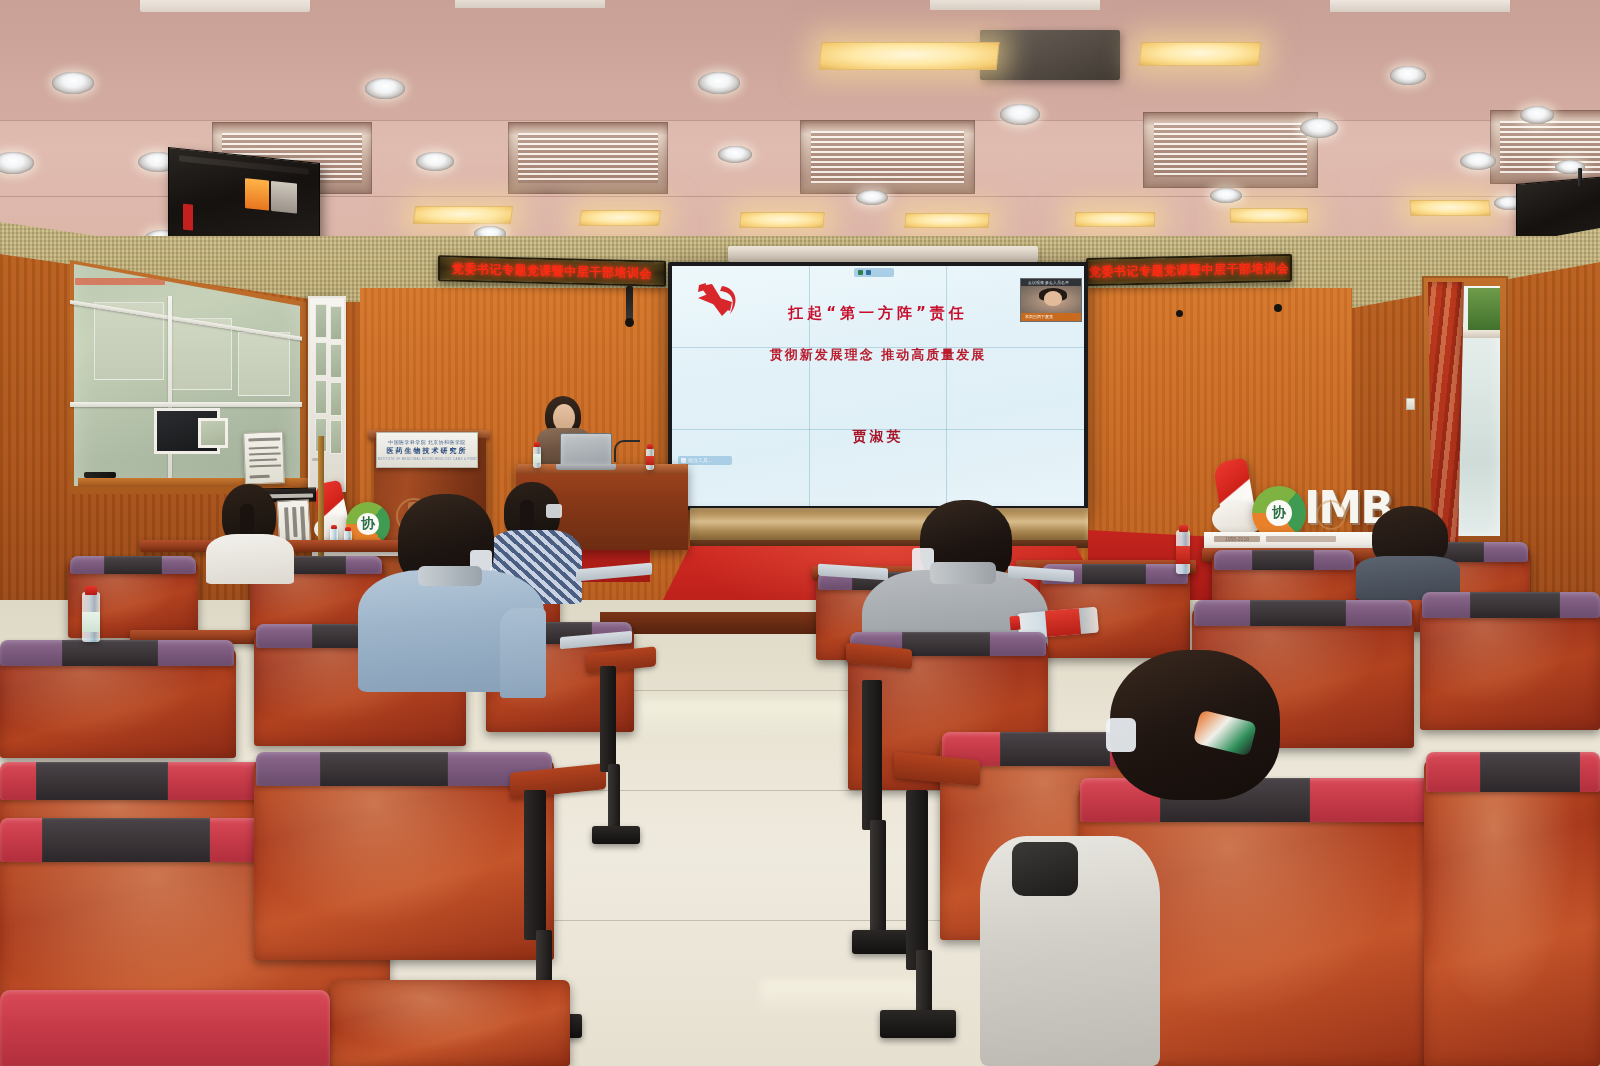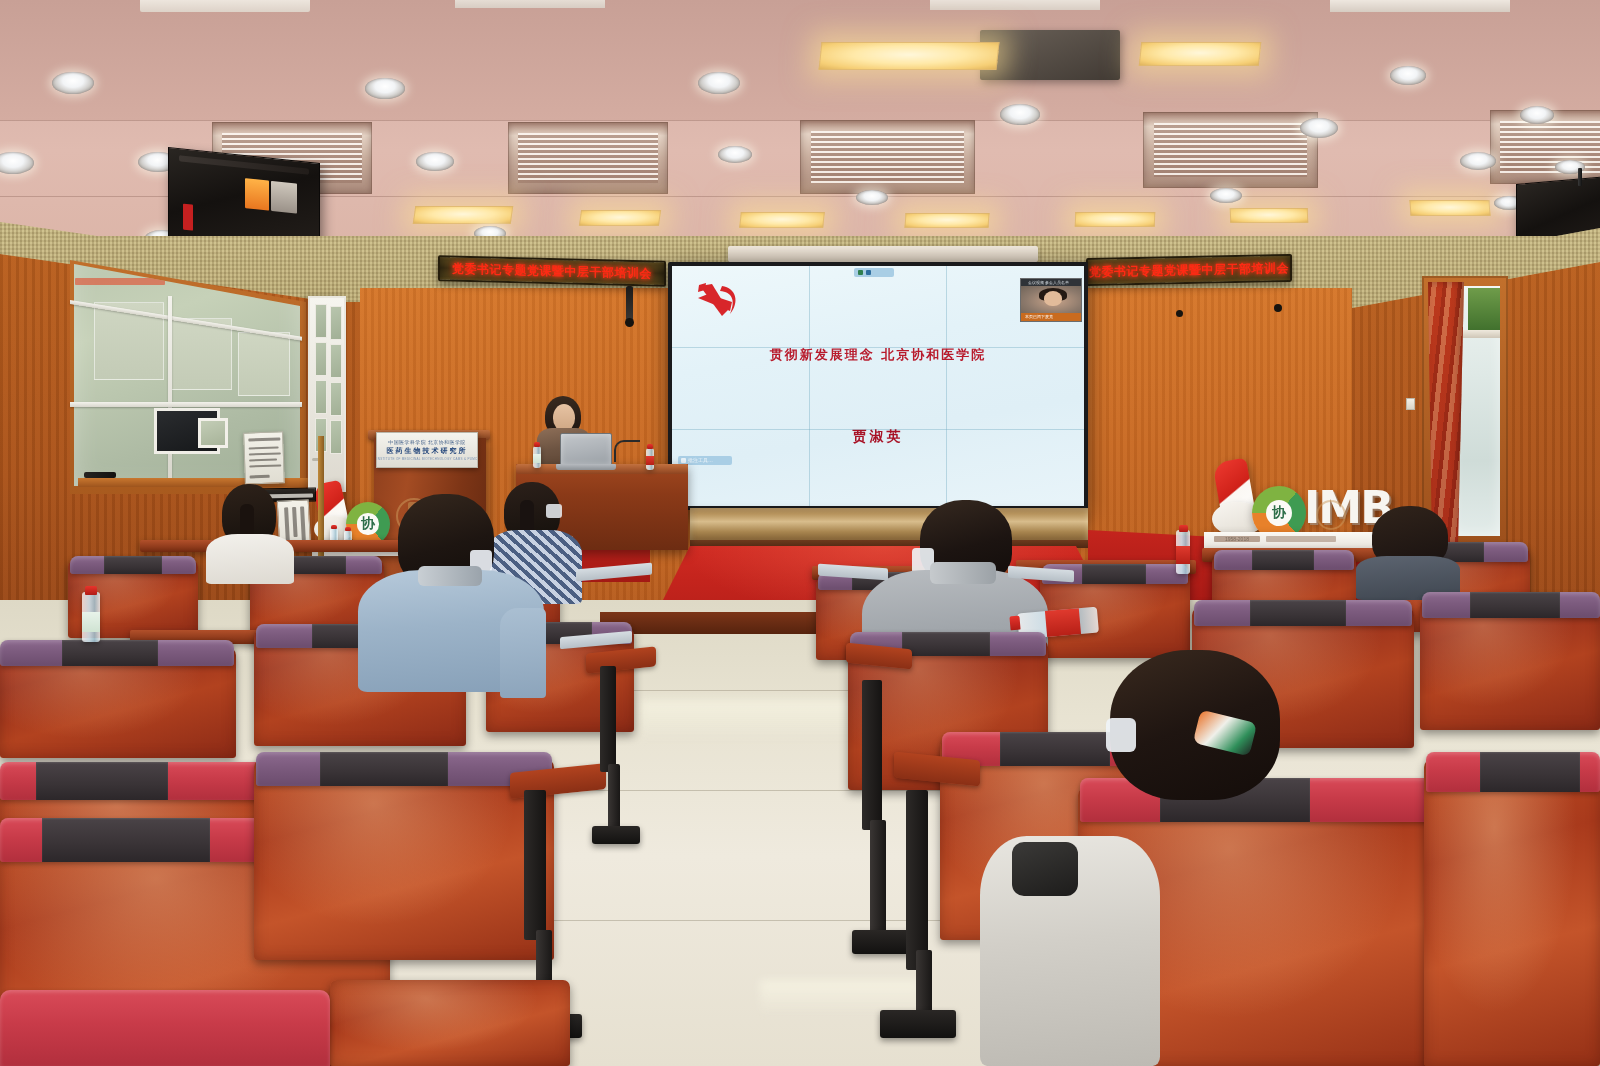--- a/index.html
+++ b/index.html
@@ -456,21 +456,22 @@
 
       <div id="party-emblem" style="left:20px;top:14px;width:52px;height:44px;">
         <svg width="52" height="44" viewBox="0 0 52 44">
           <path d="M8 6 L20 4 L36 30 L30 36 Z" fill="#d8262a"></path>
           <path d="M6 18 L16 14 L40 22 L38 31 Z" fill="#d8262a"></path>
           <path d="M30 6 C44 8, 48 22, 38 34 C44 20, 40 12, 28 11 Z" fill="#d8262a"></path>
           <path d="M7 5 L14 3 L13 10 L6 12 Z" fill="#d8262a"></path>
         </svg>
       </div>
 
-      <div class="slide-sub" style="top:80px;font-size:13px;letter-spacing:2px;">贯彻新发展理念  北京协和医学院</div>
+      <div class="slide-title" style="top:38px;font-size:15px;letter-spacing:4px;">扛起“第一方阵”责任</div>
+      <div class="slide-sub" style="top:80px;font-size:13px;letter-spacing:2px;">贯彻新发展理念  推动高质量发展</div>
       <div class="slide-author" style="top:162px;font-size:14px;letter-spacing:3px;font-family:Liberation Mono, monospace;">贾淑英</div>
 
       <div id="video-inset" style="left:348px;top:12px;width:62px;height:44px;">
         <div id="vi-bar">
           <span>会议视频 参会人员名单</span>
         </div>
         <div id="vi-body">
           <div id="vi-hair"></div>
           <div id="vi-face"></div>
         </div>

